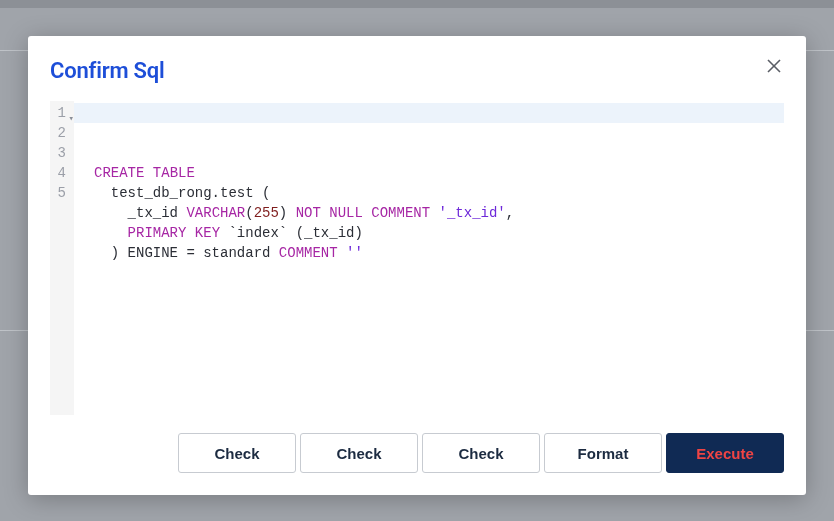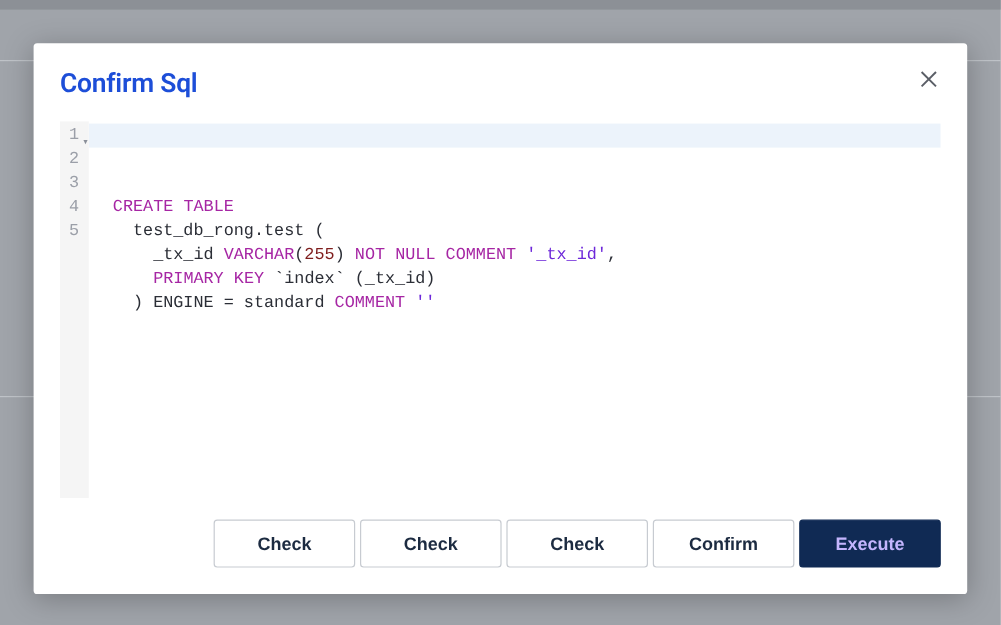--- a/index.html
+++ b/index.html
@@ -107,21 +107,21 @@
       font-weight: 600;
       border-radius: 3px;
       cursor: pointer;
       display: flex;
       align-items: center;
       justify-content: center;
     }
     .btn.primary {
       background: #102a54;
       border-color: #102a54;
-      color: #c4b5fd;
+      color: #ef4444;
     }
   </style>
 </head>
 <body>
 
 <div class="bg-stripe-top"></div>
 <div class="bg-stripe-1"></div>
 <div class="bg-stripe-2"></div>
 
 <div class="modal">
@@ -145,16 +145,16 @@
       </div>
     <div class="code-area" id="code-area">
       <div class="code-line-bg" style="top:2px"></div>
     <div class="code-line"><span class="kw">CREATE</span><span> </span><span class="kw">TABLE</span></div><div class="code-line"><span>  test_db_rong.test (</span></div><div class="code-line"><span>    _tx_id </span><span class="kw">VARCHAR</span><span>(</span><span class="num">255</span><span>) </span><span class="kw">NOT</span><span> </span><span class="kw">NULL</span><span> </span><span class="kw">COMMENT</span><span> </span><span class="str">'_tx_id'</span><span>,</span></div><div class="code-line"><span>    </span><span class="kw">PRIMARY</span><span> </span><span class="kw">KEY</span><span> `index` (_tx_id)</span></div><div class="code-line"><span>  ) ENGINE = standard </span><span class="kw">COMMENT</span><span> </span><span class="str">''</span></div></div>
   </div>
 
   <div class="footer">
     <button class="btn">Check</button>
     <button class="btn">Check</button>
     <button class="btn">Check</button>
-    <button class="btn">Confirm</button>
+    <button class="btn">Format</button>
     <button class="btn primary">Execute</button>
   </div>
 </div>
 
 </body></html>

